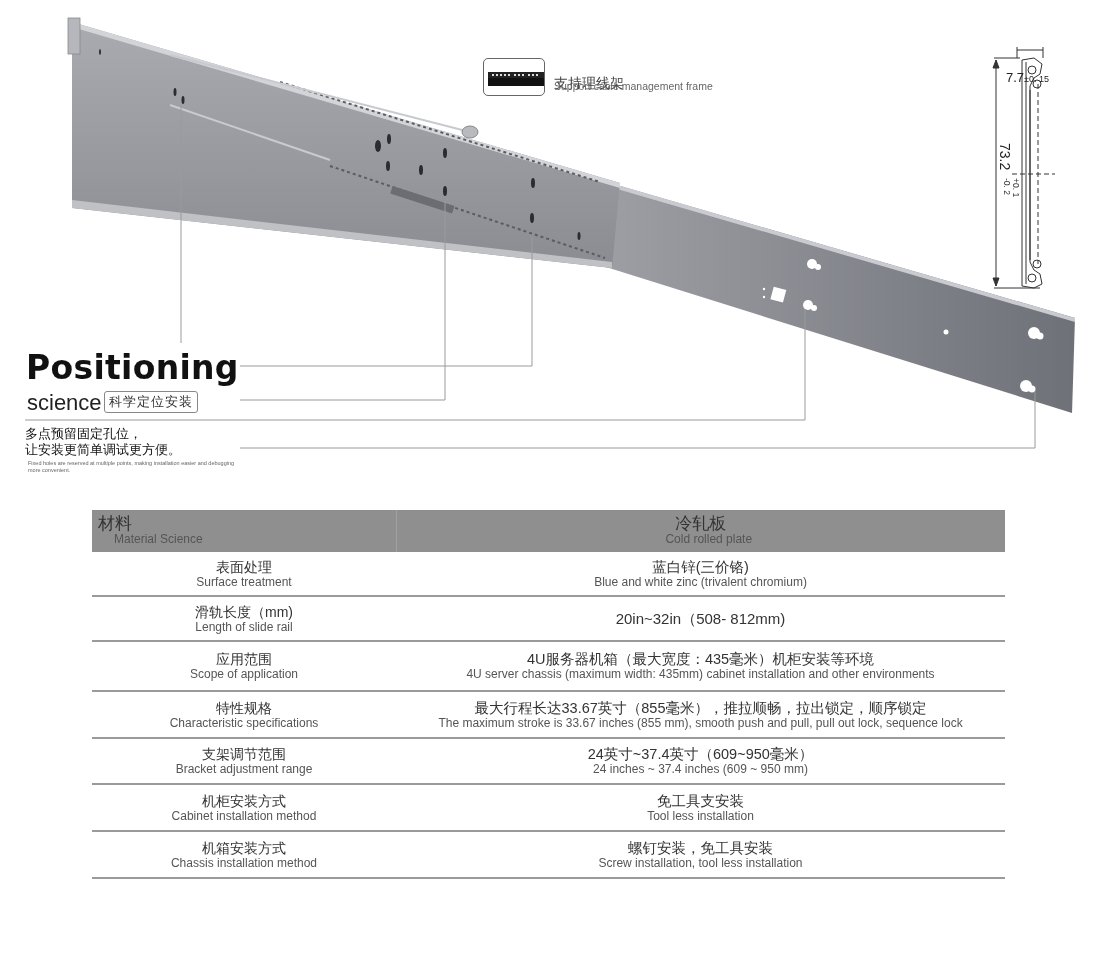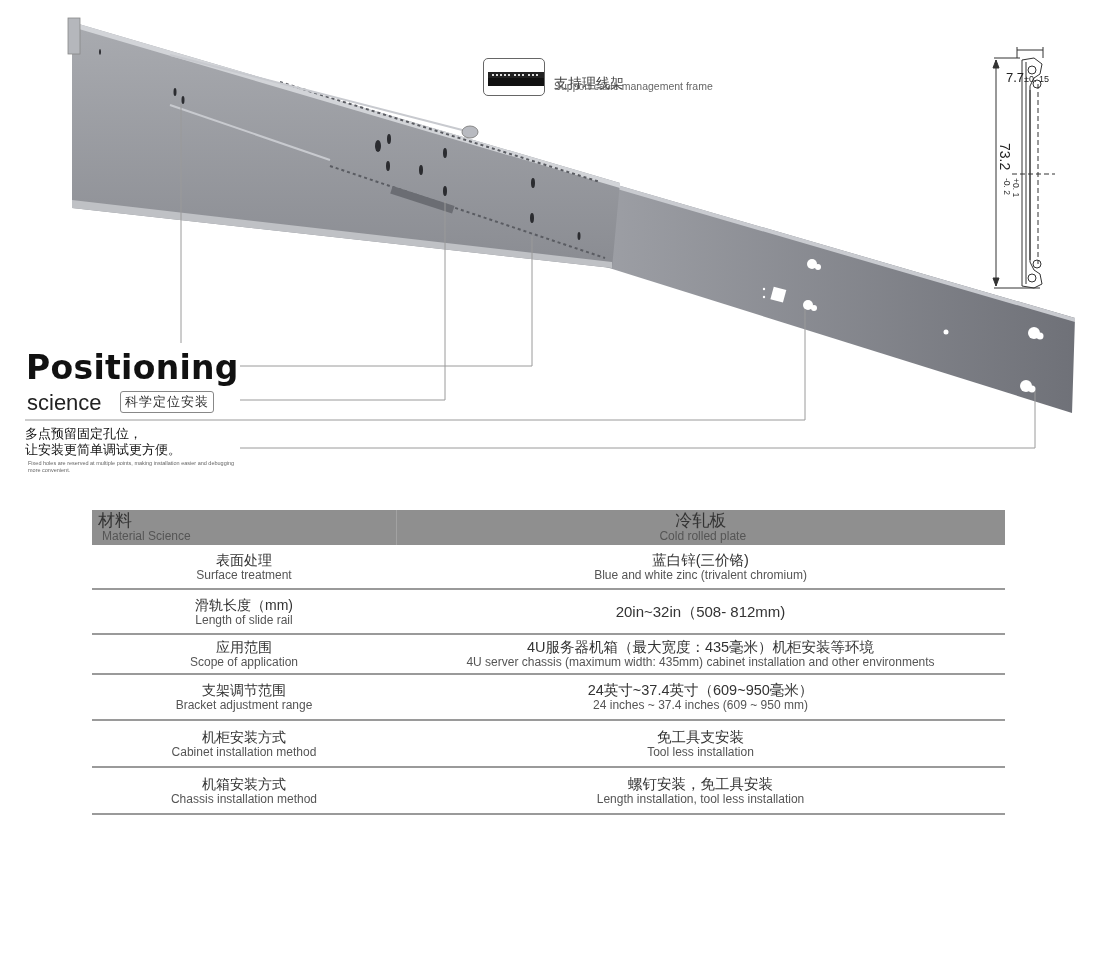--- a/index.html
+++ b/index.html
@@ -7,32 +7,32 @@
   body { position: relative; font-family: "Liberation Sans", "DejaVu Sans", sans-serif; color: #333; }
 
   #illustration { position: absolute; left: 0; top: 0; width: 1100px; height: 480px; }
 
   .cable-badge { position: absolute; left: 483px; top: 58px; width: 62px; height: 38px; border: 1.5px solid #666; border-radius: 5px; background: #fff; overflow: hidden; }
   .cable-title { position: absolute; left: 554px; top: 75px; font-size: 14px; color: #444; }
   .cable-sub { position: absolute; left: 554px; top: 80px; font-size: 10.5px; color: #666; }
 
   .pos-title { position: absolute; left: 26px; top: 348px; font-size: 33px; font-weight: 900; color: #111; letter-spacing: 0.3px; font-family: "DejaVu Sans", sans-serif; }
   .pos-sub { position: absolute; left: 27px; top: 390px; font-size: 22px; color: #222; }
-  .pos-tag { position: absolute; left: 104px; top: 391px; font-size: 13px; padding: 1px 4px; border: 1px solid #888; border-radius: 3px; color: #333; letter-spacing: 1px; margin-left: 16px; }
+  .pos-tag { position: absolute; left: 104px; top: 391px; font-size: 13px; padding: 1px 4px; border: 1px solid #888; border-radius: 3px; color: #333; letter-spacing: 1px; }
   .pos-desc1 { position: absolute; left: 25px; top: 425px; font-size: 13px; color: #111; }
   .pos-desc2 { position: absolute; left: 25px; top: 441px; font-size: 13px; color: #111; }
   .pos-desc-en { position: absolute; left: 28px; top: 460px; font-size: 5.5px; color: #666; line-height: 7px; width: 210px; }
 
   .dim-w { position: absolute; left: 1006px; top: 30px; font-size: 13px; color: #222; margin-top: 40px; }
   .dim-w small { font-size: 9px; }
 
   #spec-table { position: absolute; left: 92px; top: 510px; width: 913px; border-collapse: collapse; }
-  #spec-table th { background: #8f8f8f; color: #fff; height: 35px; font-weight: normal; text-align: left; }
+  #spec-table th { background: #8f8f8f; color: #fff; height: 42px; font-weight: normal; text-align: left; }
   #spec-table th .zh { font-size: 17px; }
-  #spec-table th .en { font-size: 12px; margin-left: 4px; }
+  #spec-table th .en { font-size: 12px; margin-left: 16px; }
   #spec-table th.h1 { width: 304px; padding-left: 6px; border-right: 1px solid #a2a2a2; }
   #spec-table th.h2 { text-align: center; }
   #spec-table td { text-align: center; vertical-align: middle; border-bottom: 2px solid #9a9a9a; color: #444; }
   #spec-table td.k { width: 175px; }
   #spec-table .zh { display: block; font-size: 14px; color: #333; line-height: 16px; }
   #spec-table .en { display: block; font-size: 12px; color: #555; line-height: 14px; }
   #spec-table td.v .zh { font-size: 14.5px; }
   #spec-table td.v .single { font-size: 15px; color: #333; }
 </style>
 </head>
@@ -194,30 +194,40 @@
       </tr>
       <tr style="height: 45px; margin-top: 8px;">
         <td class="k">
           <span class="zh">滑轨长度（mm)</span>
           <span class="en">Length of slide rail</span>
         </td>
         <td class="v" colspan="2">
           <span class="zh single">20in~32in（508- 812mm)</span>
         </td>
       </tr>
-      <tr style="height: 40px;">
+      <tr style="height: 50px;">
         <td class="k">
           <span class="zh">应用范围</span>
           <span class="en">Scope of application</span>
         </td>
         <td class="v" colspan="2">
           <span class="zh">4U服务器机箱（最大宽度：435毫米）机柜安装等环境</span>
           <span class="en">4U server chassis (maximum width: 435mm) cabinet installation and other environments</span>
         </td>
       </tr>
+      <tr style="height: 47px;">
+        <td class="k">
+          <span class="zh">特性规格</span>
+          <span class="en">Characteristic specifications</span>
+        </td>
+        <td class="v" colspan="2">
+          <span class="zh">最大行程长达33.67英寸（855毫米），推拉顺畅，拉出锁定，顺序锁定</span>
+          <span class="en">The maximum stroke is 33.67 inches (855 mm), smooth push and pull, pull out lock, sequence lock</span>
+        </td>
+      </tr>
       <tr style="height: 46px;">
         <td class="k">
           <span class="zh">支架调节范围</span>
           <span class="en">Bracket adjustment range</span>
         </td>
         <td class="v" colspan="2">
           <span class="zh">24英寸~37.4英寸（609~950毫米）</span>
           <span class="en">24 inches ~ 37.4 inches (609 ~ 950 mm)</span>
         </td>
       </tr>
@@ -231,17 +241,17 @@
           <span class="en">Tool less installation</span>
         </td>
       </tr>
       <tr style="height: 47px;">
         <td class="k">
           <span class="zh">机箱安装方式</span>
           <span class="en">Chassis installation method</span>
         </td>
         <td class="v" colspan="2">
           <span class="zh">螺钉安装，免工具安装</span>
-          <span class="en">Length installation, tool less installation</span>
+          <span class="en">Screw installation, tool less installation</span>
         </td>
       </tr>
     </tbody>
 </table>
 
 </body></html>

